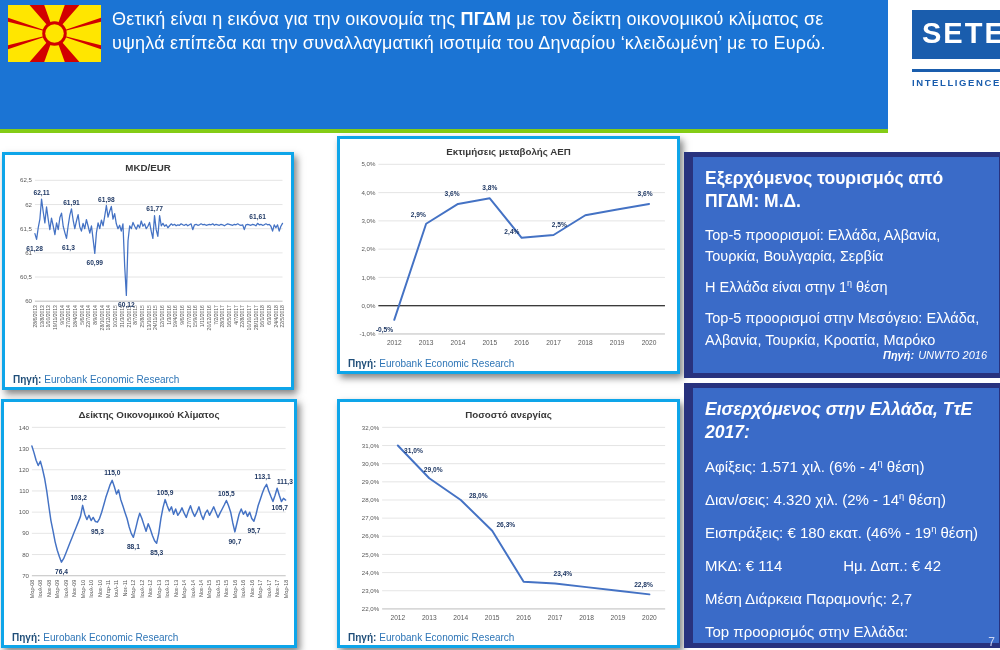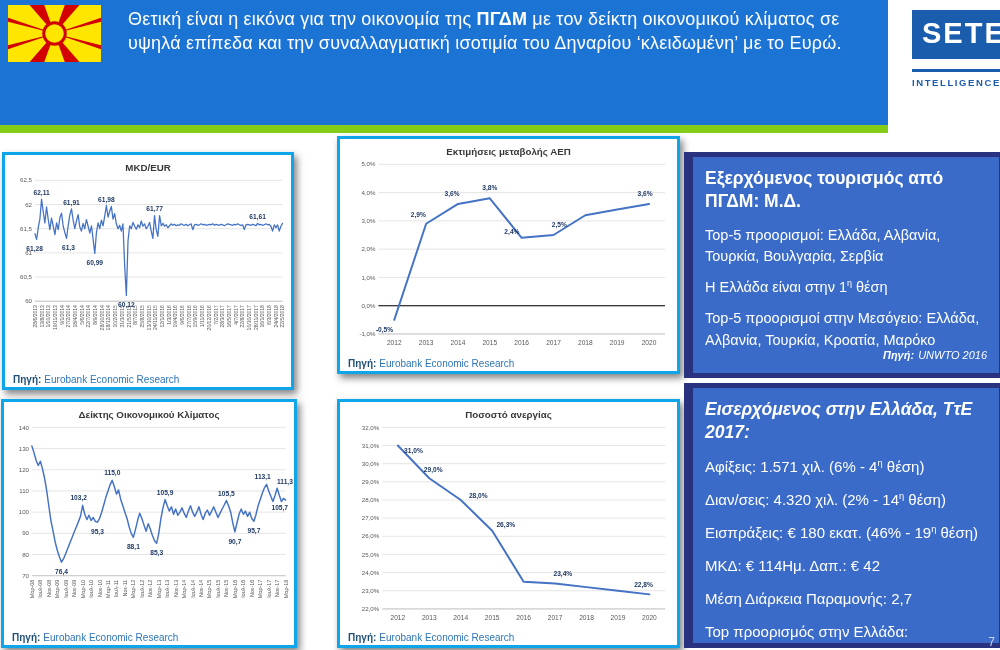--- a/index.html
+++ b/index.html
@@ -1,21 +1,21 @@
 <!DOCTYPE html>
 <html><head>
 <meta charset="utf-8">
 <style>
   html,body{margin:0;padding:0;}
   body{width:1000px;height:650px;position:relative;background:#fff;overflow:hidden;
        font-family:"Liberation Sans", sans-serif;}
 
   
   .banner{position:absolute;left:0;top:0;width:888px;height:133px;background:#1b74d4;
-          border-bottom:8px solid #84cc16;box-sizing:border-box;padding:7px 8px 0 24px;color:#fff;}
+          border-bottom:4px solid #84cc16;box-sizing:border-box;padding:7px 8px 0 8px;color:#fff;}
   .flag{position:absolute;left:8px;top:5px;width:93px;height:57px;}
   .b1{margin:0 0 0 104px;font-size:18px;line-height:24px;letter-spacing:.2px;}
   .b2{margin:0;font-size:18px;line-height:24px;letter-spacing:.2px;}
   .b1 b{font-weight:bold;}
 
   
   .sete{position:absolute;left:912px;top:10px;width:95px;}
   .sete-box{background:#1a5dad;color:#fff;font-weight:bold;font-size:29px;letter-spacing:2px;
             padding:7px 4px 9px 10px;width:100px;box-sizing:border-box;}
   .sete-rule{height:3px;background:#1a5dad;width:100px;margin-top:10px;}
@@ -35,21 +35,21 @@
   
   .panel{position:absolute;background:#3a6bc8;color:#fff;box-sizing:border-box;
          border:5px solid #28327e;border-left-width:9px;padding:8px 12px;}
   .p1{left:684px;top:152px;width:320px;height:226px;}
   .p2{left:684px;top:383px;width:320px;height:265px;}
   .panel h2{font-size:17.5px;margin:2px 0 12px 0;line-height:1.3;font-weight:bold;}
   .p2 h2{font-style:italic;}
   .pi{font-size:14.5px;line-height:1.5;margin:9px 0;}
   .p2 .pi{font-size:15px;margin:13.5px 0;line-height:1.3;}
   sup{font-size:62%;}
-  .row2{display:flex;padding-right:46px;}
+  .row2{display:flex;justify-content:space-between;padding-right:46px;}
   .psrc{position:absolute;right:12px;bottom:12px;font-size:11px;font-style:italic;}
   .psrc b{margin-right:4px;}
   .pagenum{position:absolute;right:5px;bottom:1px;color:#c9d4f2;font-size:12px;}
 </style>
 </head>
 <body>
 
 <header class="banner">
   <div class="flag">
     <svg viewBox="0 0 95 58" width="93" height="57" preserveAspectRatio="none">

